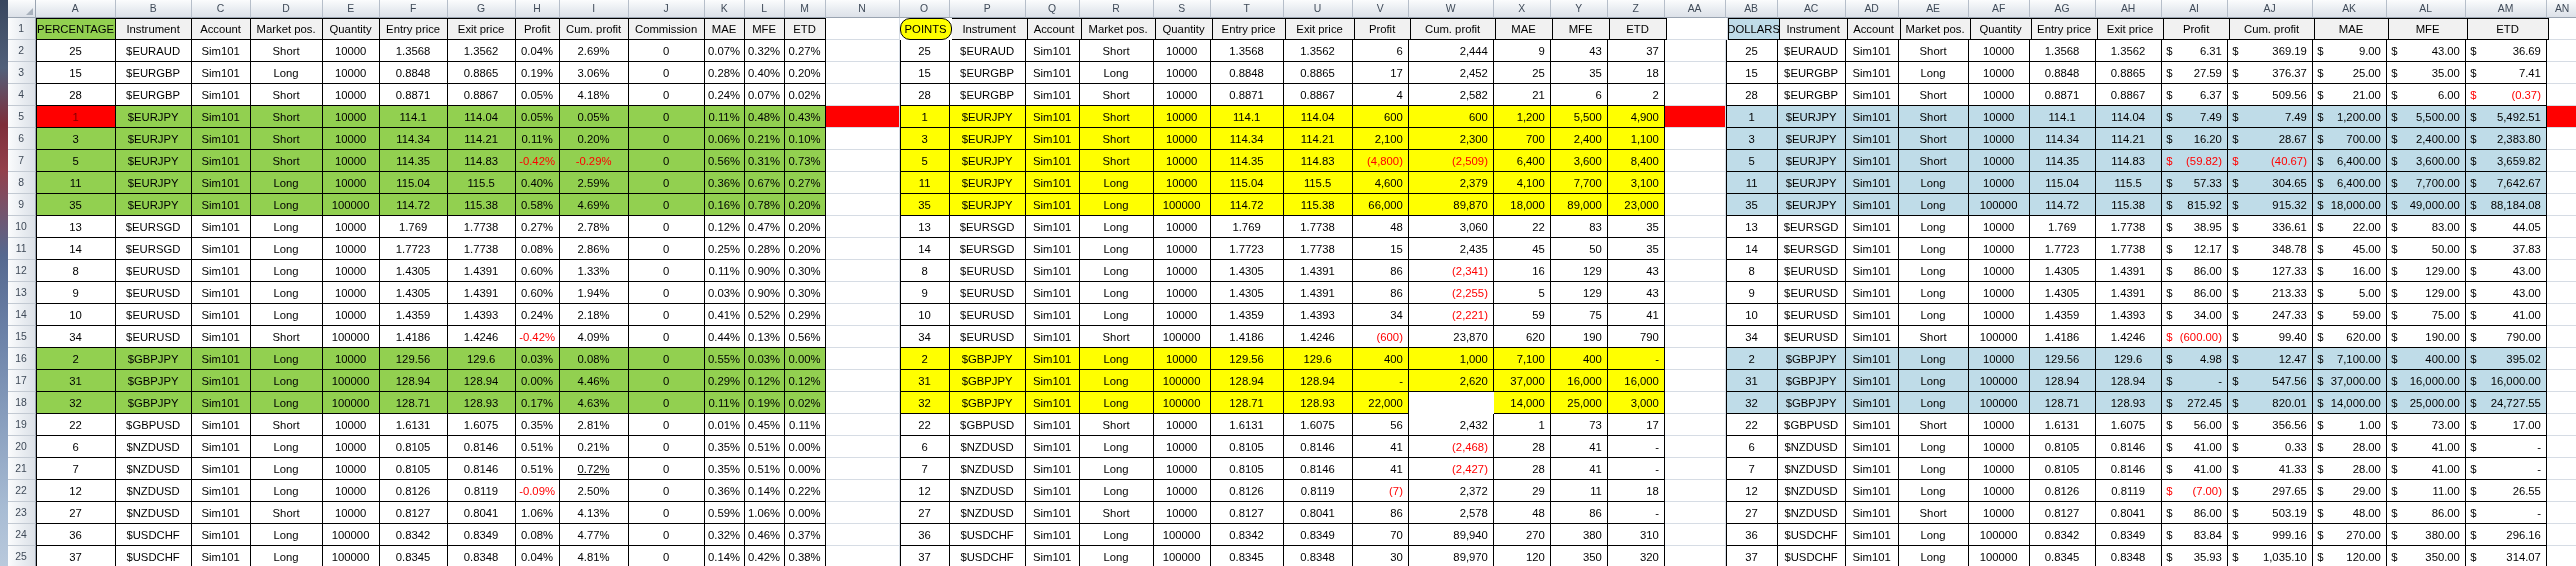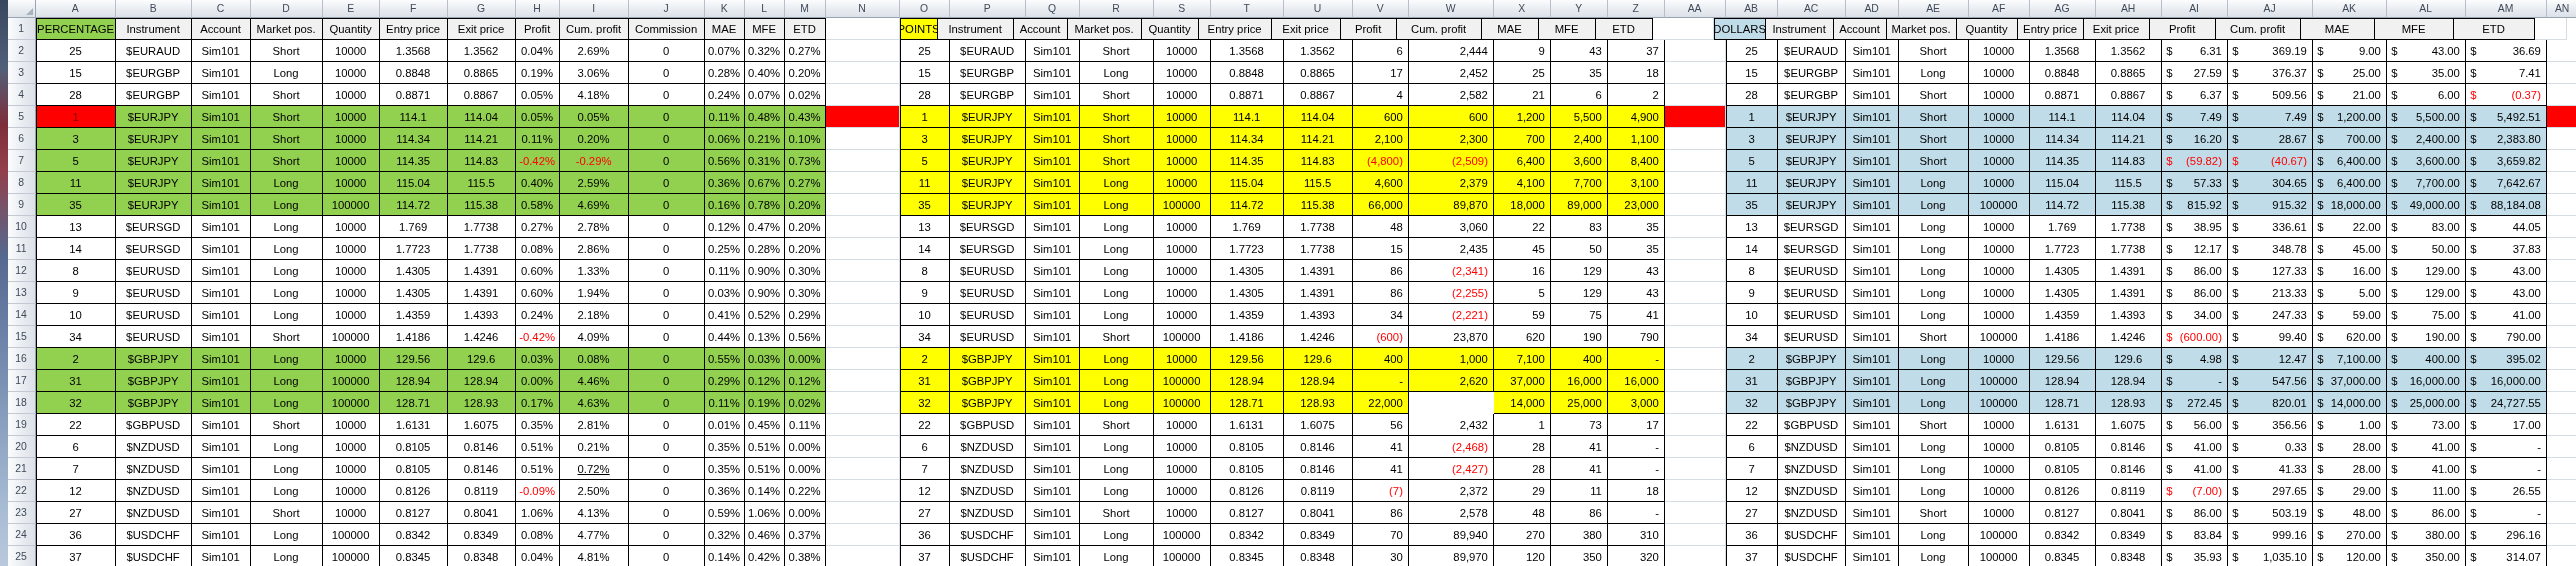--- a/index.html
+++ b/index.html
@@ -96,21 +96,21 @@
         <div class="c hdr btop f-gray" style="width: 57px;">Quantity</div>
         <div class="c hdr btop f-gray" style="width: 68px;">Entry price</div>
         <div class="c hdr btop f-gray" style="width: 68px;">Exit price</div>
         <div class="c hdr btop f-gray" style="width: 44px;">Profit</div>
         <div class="c hdr btop f-gray" style="width: 69px;">Cum. profit</div>
         <div class="c hdr btop f-gray" style="width: 76px;">Commission</div>
         <div class="c hdr btop f-gray" style="width: 40px;">MAE</div>
         <div class="c hdr btop f-gray" style="width: 40px;">MFE</div>
         <div class="c hdr btop f-gray" style="width: 41px;">ETD</div>
         <div class="c gap" style="width: 74px;"></div>
-        <div class="c hdr btop f-yellow bstart" style="width: 38px;">POINTS</div>
+        <div class="c hdr btop f-yellow bstart" style="width: 52px; border-radius: 10px;">POINTS</div>
         <div class="c hdr btop f-gray" style="width: 76px;">Instrument</div>
         <div class="c hdr btop f-gray" style="width: 54px;">Account</div>
         <div class="c hdr btop f-gray" style="width: 74px;">Market pos.</div>
         <div class="c hdr btop f-gray" style="width: 57px;">Quantity</div>
         <div class="c hdr btop f-gray" style="width: 73px;">Entry price</div>
         <div class="c hdr btop f-gray" style="width: 69px;">Exit price</div>
         <div class="c hdr btop f-gray" style="width: 56px;">Profit</div>
         <div class="c hdr btop f-gray" style="width: 85px;">Cum. profit</div>
         <div class="c hdr btop f-gray" style="width: 57px;">MAE</div>
         <div class="c hdr btop f-gray" style="width: 57px;">MFE</div>

